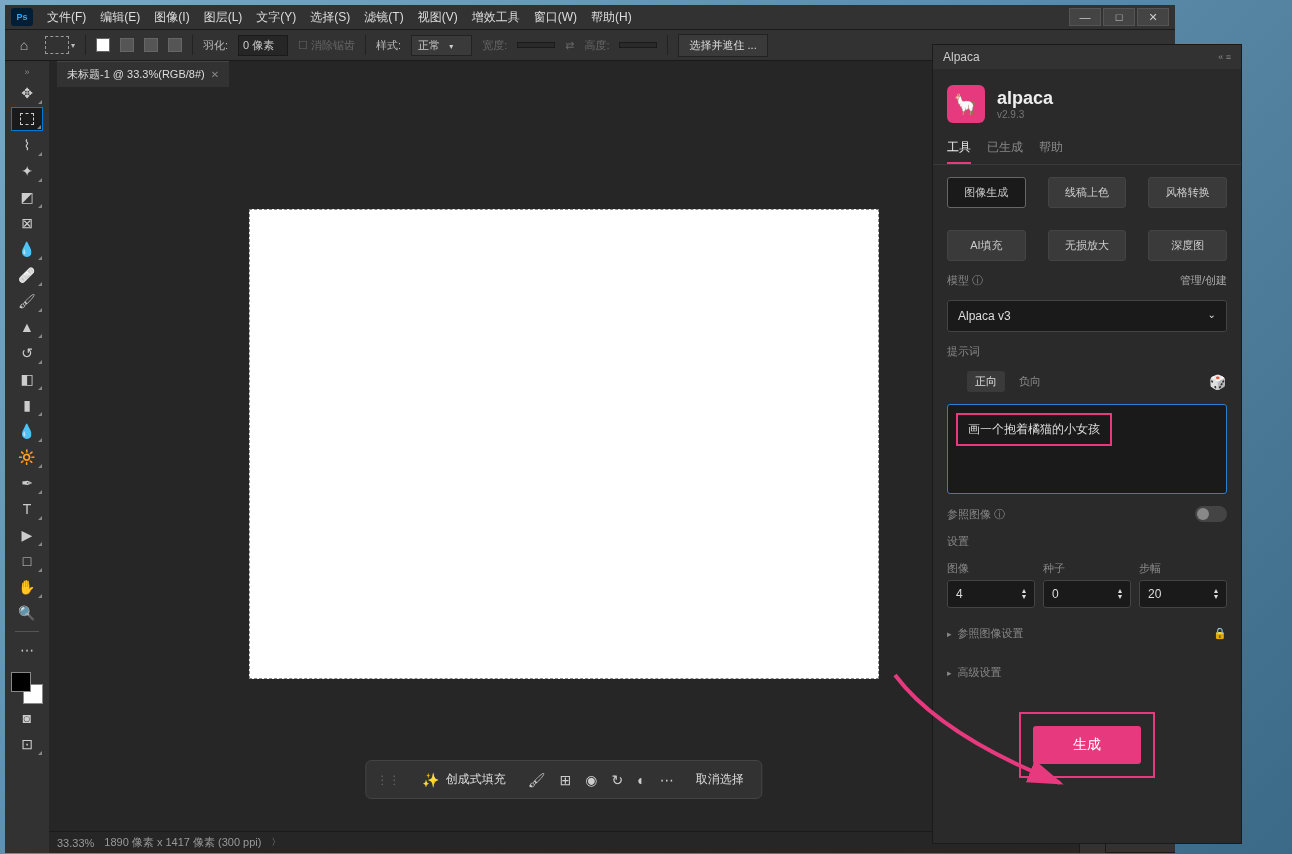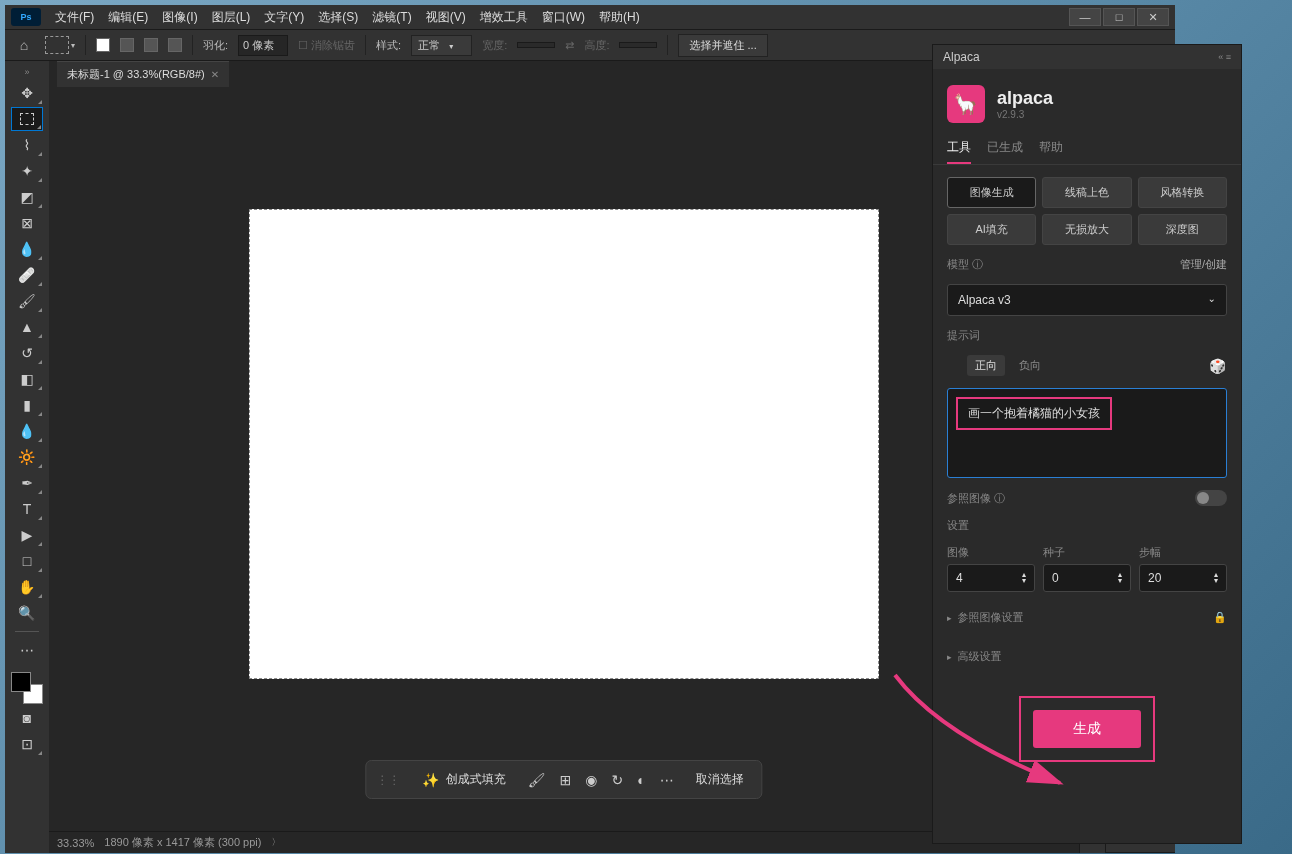--- a/index.html
+++ b/index.html
@@ -1,19 +1,19 @@
 <!DOCTYPE html>
 <html><head>
 <meta charset="utf-8">
 <style>
 * { box-sizing: border-box; margin: 0; padding: 0; font-family: "Microsoft YaHei", sans-serif; }
 body { background: linear-gradient(135deg, #7ba8c4 0%, #5a8aa8 50%, #3a6a88 100%); width: 1292px; height: 854px; overflow: hidden; font-size: 12px; color: #ccc; }
 .app-window { position: absolute; top: 5px; left: 5px; width: 1170px; height: 848px; background: #323232; display: flex; flex-direction: column; }
 .titlebar { height: 24px; background: #323232; display: flex; align-items: center; padding: 0 6px; }
-.ps-logo { width: 30px; height: 18px; background: #001e36; color: #31a8ff; font-size: 9px; font-weight: bold; display: flex; align-items: center; justify-content: center; border-radius: 3px; margin-right: 8px; }
+.ps-logo { width: 22px; height: 18px; background: #001e36; color: #31a8ff; font-size: 9px; font-weight: bold; display: flex; align-items: center; justify-content: center; border-radius: 3px; margin-right: 8px; }
 .menubar { display: flex; gap: 2px; }
 .menu-item { padding: 2px 6px; cursor: pointer; font-size: 12px; color: #ddd; }
 .window-controls { margin-left: auto; display: flex; gap: 2px; }
 .win-btn { width: 32px; height: 18px; background: #444; border: 1px solid #555; display: flex; align-items: center; justify-content: center; font-size: 11px; color: #ccc; cursor: pointer; }
 .options-bar { height: 32px; background: #323232; border-top: 1px solid #1a1a1a; border-bottom: 1px solid #1a1a1a; display: flex; align-items: center; padding: 0 8px; gap: 10px; font-size: 11px; color: #bbb; }
 .opt-home { width: 22px; height: 22px; display: flex; align-items: center; justify-content: center; font-size: 14px; cursor: pointer; }
 .opt-rect { width: 24px; height: 18px; border: 1px dashed #999; }
 .opt-sep { width: 1px; height: 20px; background: #222; }
 .opt-swatch { width: 14px; height: 14px; border: 1px solid #666; }
 .opt-select { background: #3a3a3a; border: 1px solid #222; padding: 2px 18px 2px 6px; color: #ccc; font-size: 11px; position: relative; }
@@ -57,21 +57,21 @@
 .alpaca-panel { position: absolute; top: 44px; left: 932px; width: 310px; height: 800px; background: #2a2a2a; border: 1px solid #1a1a1a; display: flex; flex-direction: column; }
 .alpaca-titlebar { height: 24px; background: #323232; display: flex; align-items: center; padding: 0 10px; font-size: 12px; color: #ccc; }
 .alpaca-header { display: flex; align-items: center; gap: 12px; padding: 16px 14px 10px; }
 .alpaca-logo { width: 38px; height: 38px; background: #e6397e; border-radius: 6px; display: flex; align-items: center; justify-content: center; font-size: 20px; }
 .alpaca-name { font-size: 18px; font-weight: bold; color: #eee; }
 .alpaca-ver { font-size: 10px; color: #777; }
 .alpaca-tabs { display: flex; padding: 0 14px; gap: 16px; border-bottom: 1px solid #3a3a3a; }
 .atab { padding: 6px 0; font-size: 12px; color: #888; cursor: pointer; }
 .atab.active { color: #eee; border-bottom: 2px solid #e6397e; }
 .alpaca-body { flex: 1; padding: 12px 14px; overflow-y: auto; display: flex; flex-direction: column; gap: 12px; }
-.mode-grid { display: grid; grid-template-columns: 1fr 1fr 1fr; gap: 6px; }
+.mode-grid { display: grid; grid-template-columns: 1fr 1fr 1fr; gap: 22px; }
 .mode-btn { background: #3a3a3a; border: 1px solid #444; padding: 7px 0; text-align: center; font-size: 11px; color: #ccc; cursor: pointer; border-radius: 3px; }
 .mode-btn.active { background: #1a1a1a; border-color: #666; }
 .section-label { font-size: 11px; color: #888; display: flex; align-items: center; justify-content: space-between; }
 .model-select { background: #1a1a1a; border: 1px solid #444; padding: 8px 10px; color: #ddd; font-size: 12px; border-radius: 3px; display: flex; justify-content: space-between; align-items: flex-start; cursor: pointer; }
 .prompt-tabs { display: flex; gap: 6px; align-items: center; padding-left: 20px; }
 .prompt-tab { font-size: 11px; color: #888; padding: 3px 8px; cursor: pointer; border-radius: 3px; }
 .prompt-tab.active { background: #3a3a3a; color: #ddd; }
 .dice { margin-left: auto; font-size: 14px; color: #888; cursor: pointer; }
 .prompt-box { background: #1a1a1a; border: 1px solid #2a7fd4; border-radius: 3px; min-height: 90px; padding: 8px; position: relative; }
 .prompt-highlight { border: 2px solid #e6397e; padding: 6px 10px; display: inline-block; font-size: 12px; color: #ddd; }

